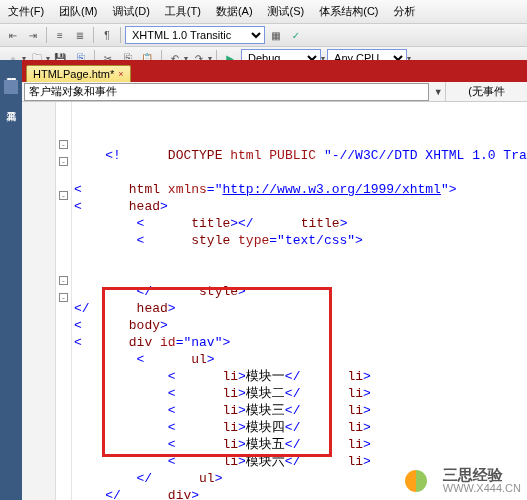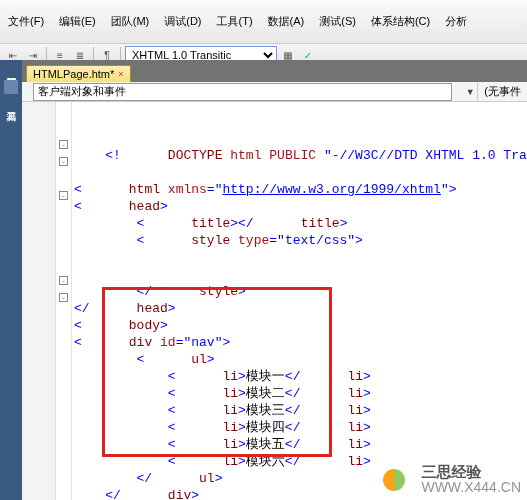--- a/index.html
+++ b/index.html
@@ -1,75 +1,74 @@
 <!DOCTYPE html>
 <html><head>
 <meta charset="utf-8">
 <style>
 * { box-sizing: border-box; margin: 0; padding: 0; }
 body { font-family: "Microsoft YaHei", Tahoma, sans-serif; font-size: 11px; background: #efefef; overflow: hidden; width: 527px; height: 500px; }
-.menubar { background: linear-gradient(#fafafa,#e8e8e8); border-bottom: 1px solid #ccc; padding: 12px 4px; display: flex; gap: 7px; }
+.menubar { background: linear-gradient(#fafafa,#e8e8e8); border-bottom: 1px solid #ccc; padding: 2px 4px; display: flex; gap: 7px; }
 .menubar span { padding: 2px 4px; cursor: default; }
 .toolbar { background: linear-gradient(#f6f6f6,#e4e4e4); border-bottom: 1px solid #ccc; padding: 2px 4px; display: flex; align-items: center; gap: 2px; }
 .tb-btn { width: 18px; height: 18px; border: 1px solid transparent; display: inline-flex; align-items: center; justify-content: center; font-size: 10px; color: #555; }
 .tb-sep { width: 1px; height: 16px; background: #bbb; margin: 0 2px; }
 .tb-select { height: 18px; font-size: 11px; border: 1px solid #7a96df; background: #fff; padding: 0 2px; }
 .tb-arrow { font-size: 8px; color: #555; margin-left: -2px; }
 .sidebar { position: absolute; left: 0; top: 60px; width: 22px; bottom: 0; background: #3b5a82; display: flex; flex-direction: column; align-items: center; gap: 6px; padding-top: 6px; }
 .sidebar .vtab { writing-mode: vertical-rl; color: #fff; font-size: 10px; padding: 4px 2px; cursor: default; }
 .sidebar .sq { width: 14px; height: 14px; background: #6a86b0; }
-.tabstrip { position: absolute; left: 22px; top: 60px; right: 0; height: 22px; background: #737373; display: flex; align-items: flex-end; padding-left: 4px; }
+.tabstrip { position: absolute; left: 22px; top: 60px; right: 0; height: 22px; background: #b91c1c; display: flex; align-items: flex-end; padding-left: 4px; }
 .tab { background: linear-gradient(#fdf0b0,#f7e07a); border: 1px solid #a68c2d; border-bottom: none; padding: 2px 6px; font-size: 11px; display: flex; align-items: center; gap: 4px; border-radius: 2px 2px 0 0; }
 .tab .x { color: #b33; font-size: 9px; cursor: pointer; }
 .navbar { position: absolute; left: 22px; top: 82px; right: 0; height: 20px; background: #f4f4f4; border-bottom: 1px solid #ccc; display: flex; align-items: center; }
-.navbar input { flex: 1; height: 18px; border: 1px solid #999; font-size: 11px; padding: 0 4px; margin: 0 11px; }
+.navbar input { flex: 1; height: 18px; border: 1px solid #999; font-size: 11px; padding: 0 4px; margin: 0 2px; }
 .navbar .arrow { width: 14px; text-align: center; color: #444; font-size: 9px; }
-.navbar .sidebox { border-left: 1px solid #ccc; padding: 0 6px; height: 100%; display: flex; align-items: center; }
+.navbar .sidebox { border-left: 1px solid #ccc; padding: 0 22px; height: 100%; display: flex; align-items: center; }
 .editor { position: absolute; left: 22px; top: 102px; right: 0; bottom: 0; background: #fff; display: flex; font-family: Consolas, "Courier New", monospace; font-size: 13px; }
 .gutter { width: 34px; background: #f3f3f3; border-right: 1px solid #ddd; }
 .fold { width: 16px; border-right: 1px solid #e5e5e5; position: relative; }
 .fold .ln { height: 17px; display: flex; align-items: center; justify-content: center; }
 .fold .box { width: 9px; height: 9px; border: 1px solid #888; font-size: 8px; line-height: 7px; text-align: center; color: #666; background: #fff; }
 .code { flex: 1; padding-left: 2px; position: relative; white-space: pre; overflow: hidden; }
 .code .ln { height: 17px; line-height: 17px; }
 .hl-blue { color: #0000ff; }
 .hl-red { color: #a31515; }
 .hl-brown { color: #800000; padding-left: 47px; }
 .redbox { position: absolute; border: 3px solid #d22; pointer-events: none; }
 .watermark { position: absolute; right: 6px; bottom: 6px; display: flex; align-items: center; gap: 16px; opacity: 0.9; }
 .watermark .logo { width: 22px; height: 22px; border-radius: 50%; background: conic-gradient(#8bc34a 0 50%, #ff9800 50% 100%); }
 .watermark .txt { display: flex; flex-direction: column; line-height: 1; }
 .watermark .t1 { font-size: 15px; font-weight: bold; color: #444; font-family: "Microsoft YaHei"; }
-.watermark .t2 { font-size: 14px; color: #888; }
+.watermark .t2 { font-size: 11px; color: #888; }
 </style>
 </head>
 <body>
 
 <div class="menubar" id="menubar">
     <span>文件(F)</span>
-    <span>编辑(E)</span>
     <span>团队(M)</span>
     <span>调试(D)</span>
     <span>工具(T)</span>
     <span>数据(A)</span>
     <span>测试(S)</span>
     <span>体系结构(C)</span>
     <span>分析</span>
   </div>
 
 <div class="toolbar">
   <span class="tb-btn">⇤</span>
   <span class="tb-btn">⇥</span>
   <span class="tb-sep"></span>
   <span class="tb-btn">≡</span>
   <span class="tb-btn">≣</span>
   <span class="tb-sep"></span>
   <span class="tb-btn">¶</span>
   <span class="tb-sep"></span>
-  <select class="tb-select" style="width:152px"><option>XHTML 1.0 Transitic</option></select>
+  <select class="tb-select" style="width:140px"><option>XHTML 1.0 Transitic</option></select>
   <span class="tb-btn">▦</span>
   <span class="tb-btn" style="color:#2a7">✓</span>
 </div>
 
 <div class="toolbar">
   <span class="tb-btn">▫</span>
     <span class="tb-arrow">▾</span>
   <span class="tb-btn">🗀</span>
     <span class="tb-arrow">▾</span>
   <span class="tb-btn" style="color:#36c">💾</span>

